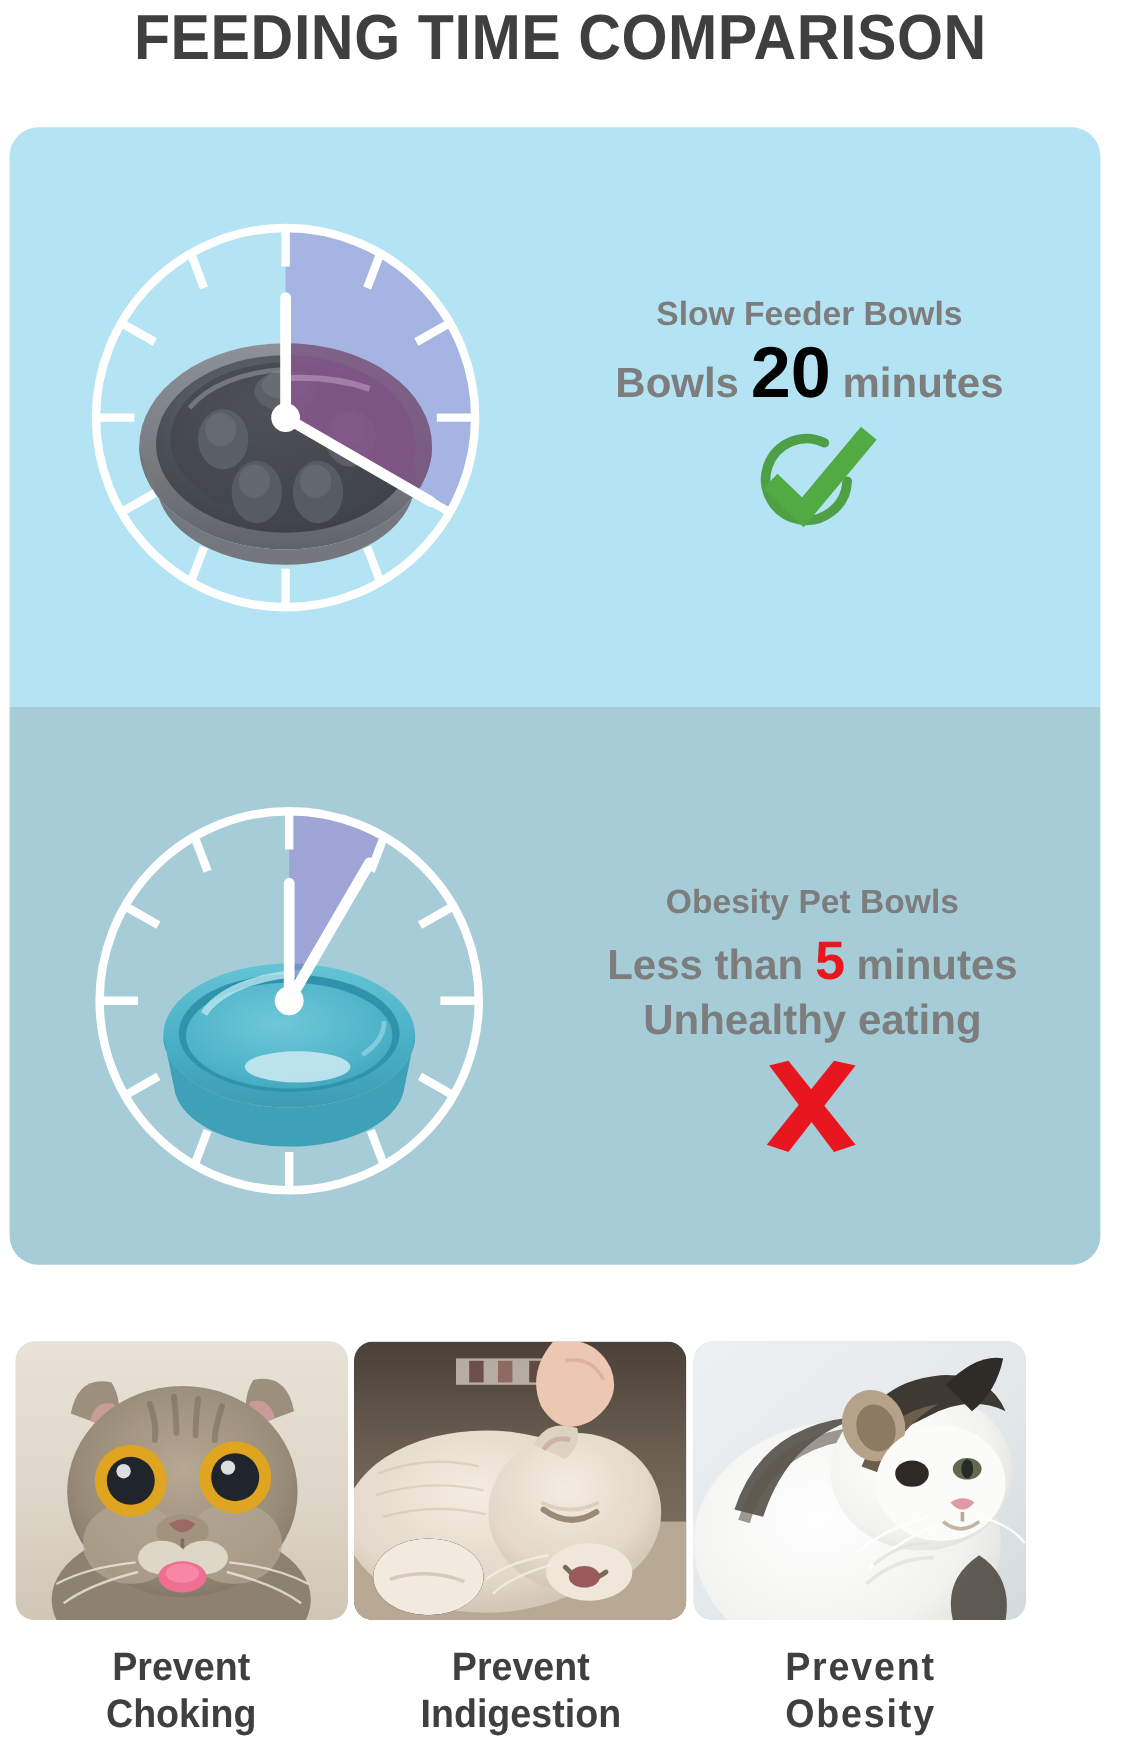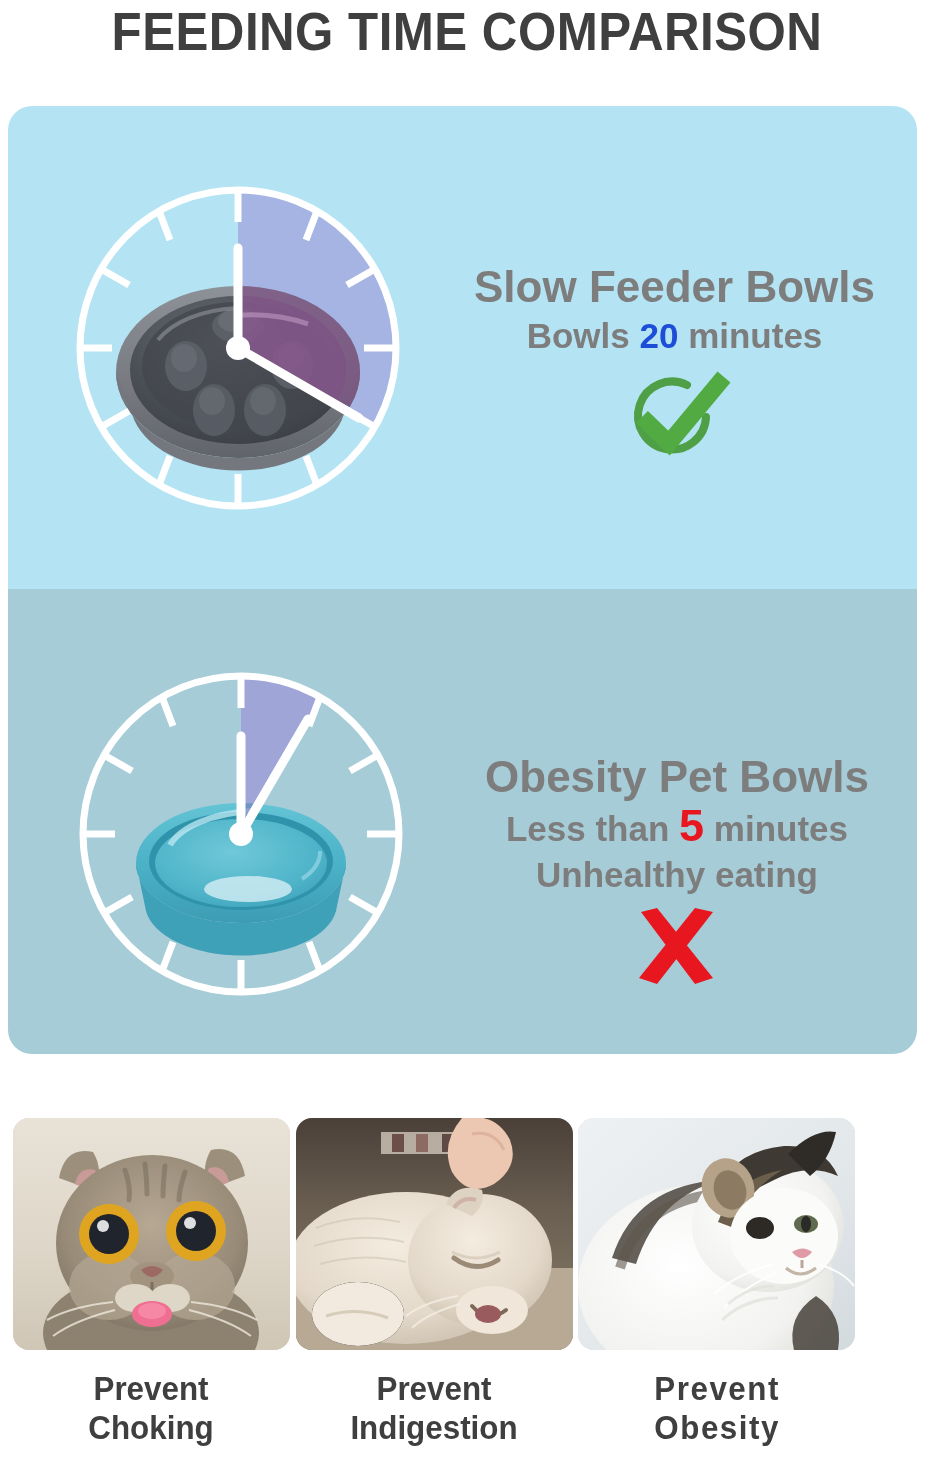--- a/index.html
+++ b/index.html
@@ -59,56 +59,55 @@
   .clock-svg {
     display: block;
   }
 
   
   .text-block {
     position: absolute;
     text-align: center;
   }
   .headline {
-    font-size: 44px;
+    font-size: 28px;
     font-weight: bold;
     color: #7d7d7d;
     line-height: 52px;
     white-space: nowrap;
-    margin-top: 25px;
   }
   .subline {
     font-size: 35px;
     font-weight: bold;
     color: #7d7d7d;
     line-height: 46px;
     white-space: nowrap;
   }
   .num-good {
-    font-size: 35px;
+    font-size: 60px;
     font-weight: bold;
-    color: #1d4ed8;
+    color: #000000;
   }
   .num-bad {
     font-size: 45px;
     font-weight: bold;
     color: #e8171f;
   }
   .mark {
     margin-top: 6px;
   }
 
   
   .benefits {
     position: absolute;
     left: 0;
     top: 1118px;
     width: 868px;
     display: flex;
-    justify-content: space-between;
+    justify-content: flex-end;
     padding: 0 10px;
     box-sizing: border-box;
   }
   .benefit {
     width: 285px;
     display: flex;
     flex-direction: column;
     align-items: center;
   }
   .photo {

